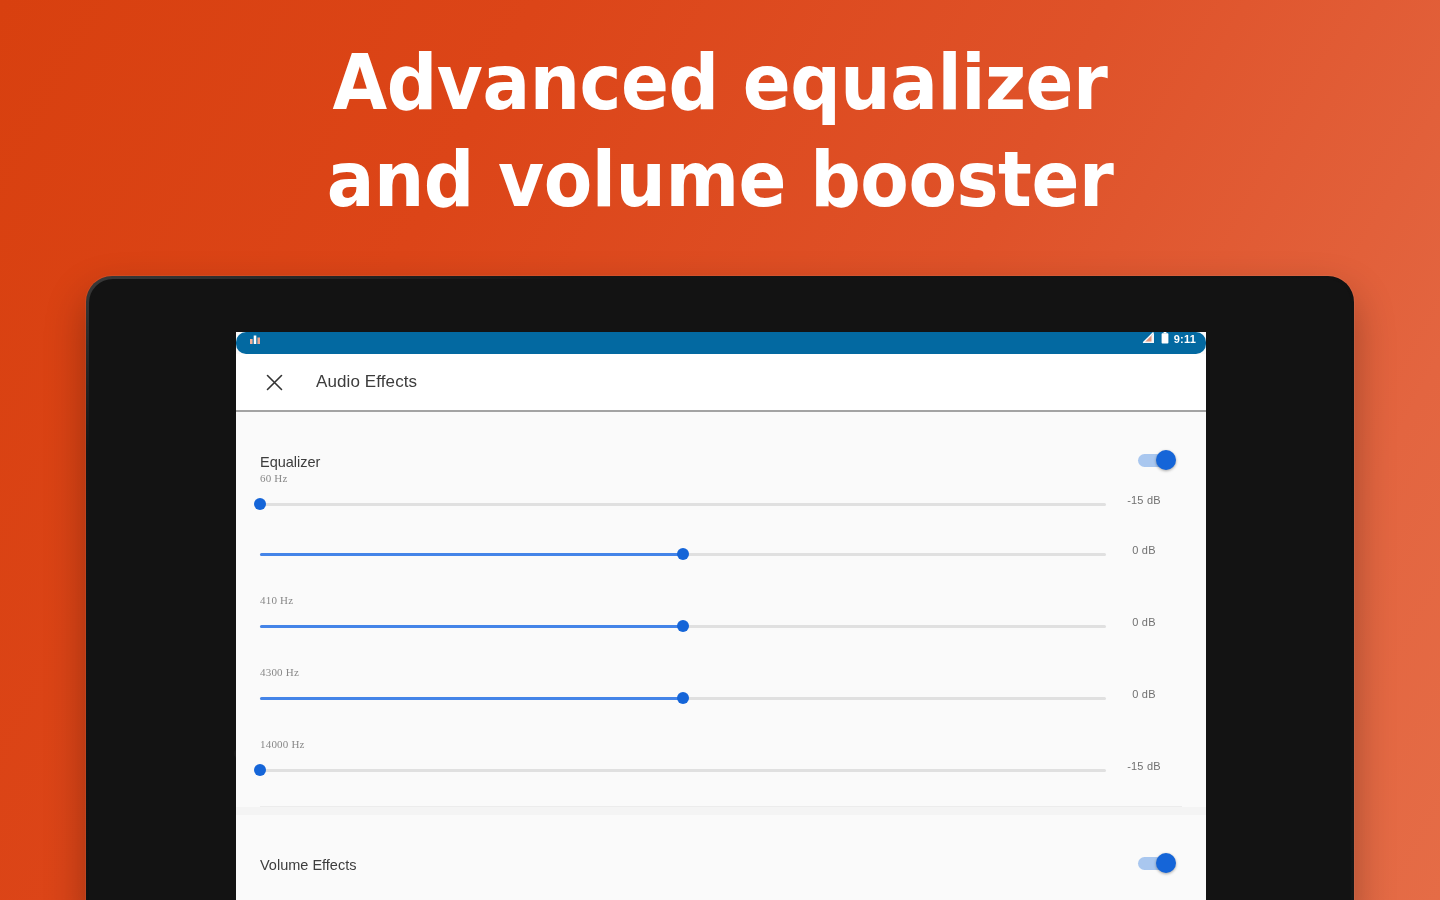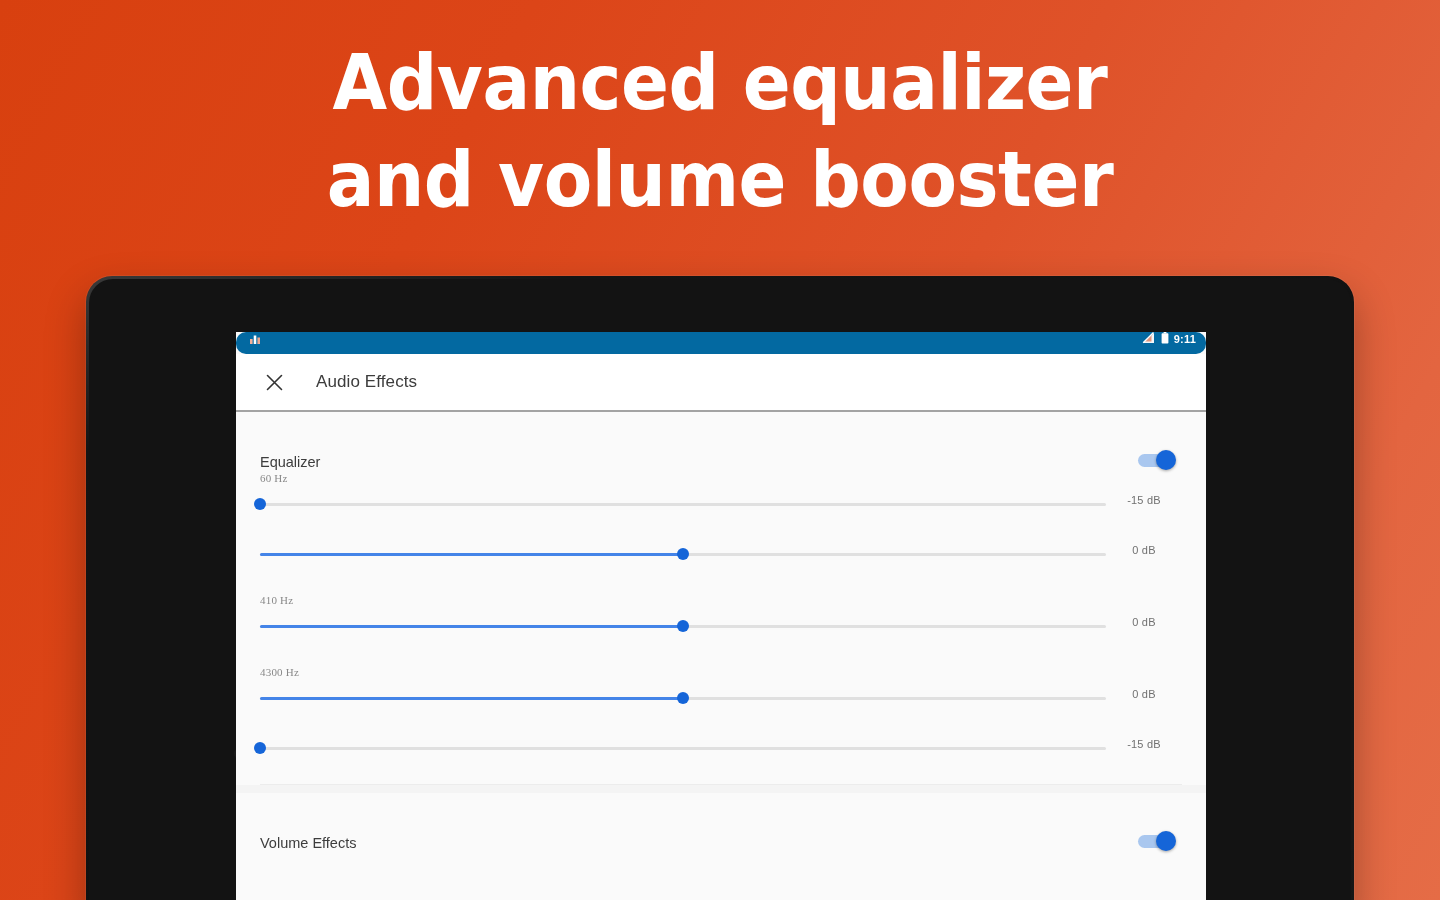--- a/index.html
+++ b/index.html
@@ -276,20 +276,21 @@
             <span class="slider-track"></span>
             <span class="slider-fill" style="width: 50%;"></span>
             <span class="slider-thumb" style="left: 50%;"></span>
           </span>
           <span class="band-value">0 dB</span>
         </div>
       </div>
       <div class="band-spacer"></div>
 
       <div class="band">
+        <div class="band-label">14000 Hz</div>
         <div class="band-row">
           <span class="slider">
             <span class="slider-track"></span>
             <span class="slider-fill" style="width: 0%;"></span>
             <span class="slider-thumb" style="left: 0%;"></span>
           </span>
           <span class="band-value">-15 dB</span>
         </div>
       </div>
 

